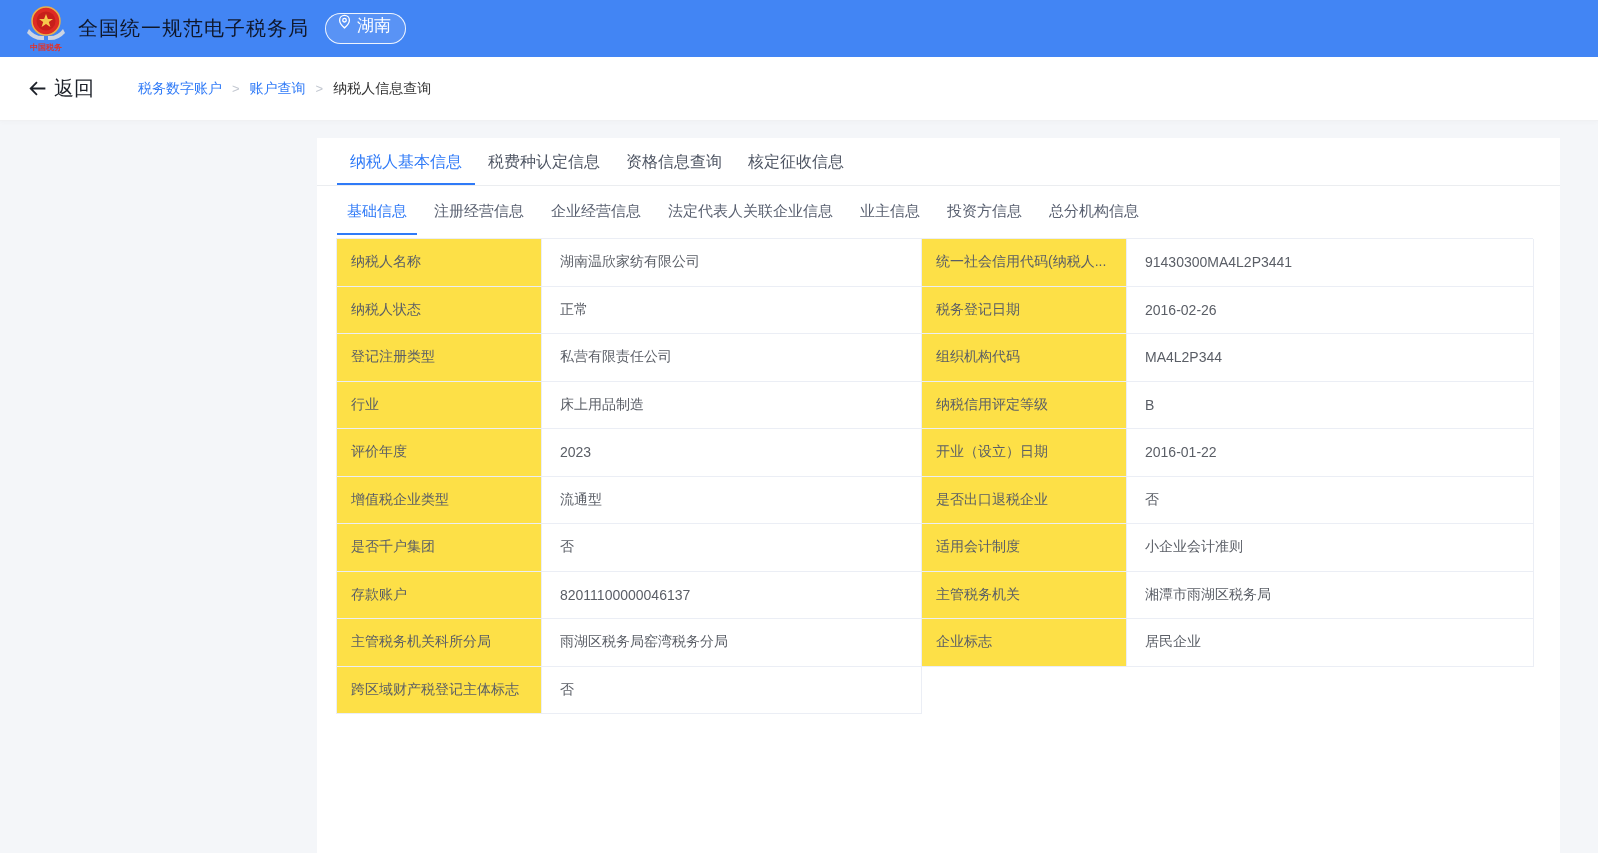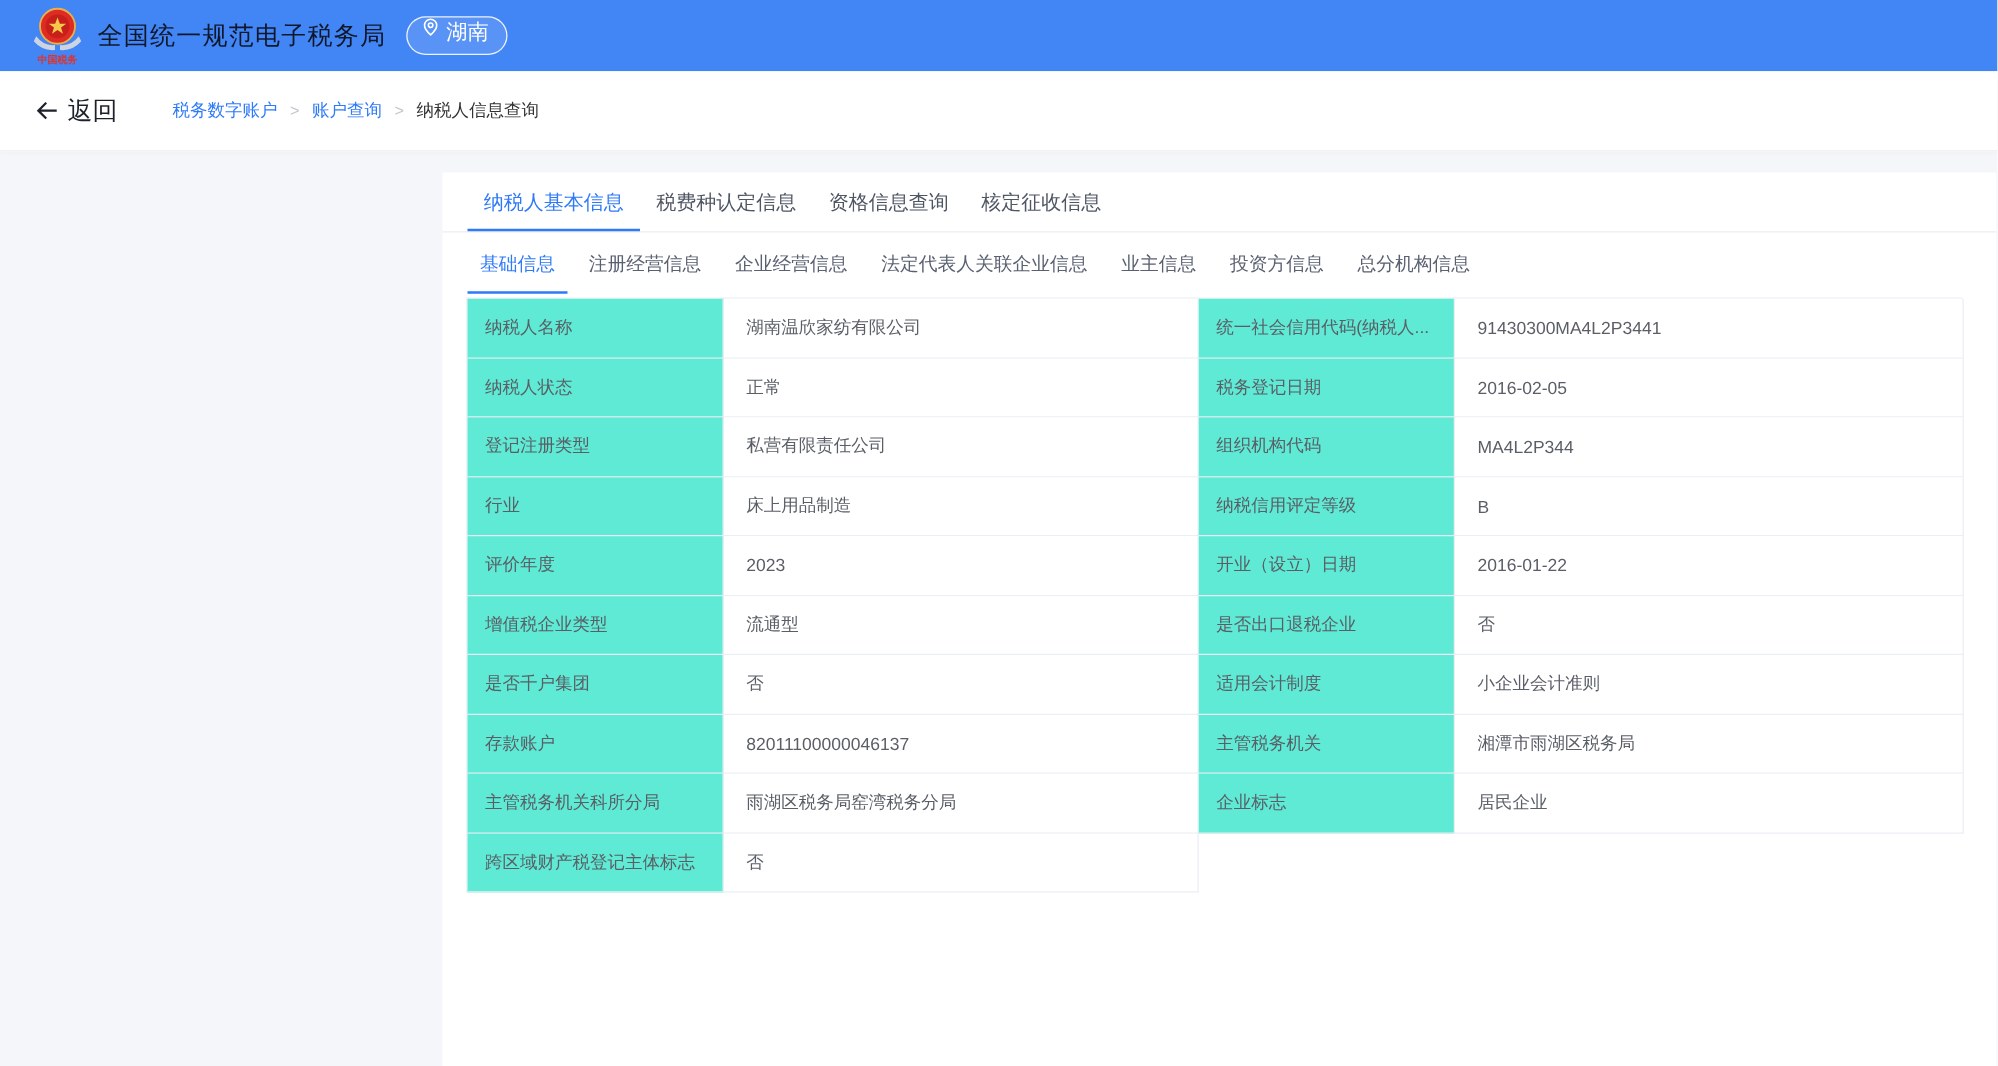--- a/index.html
+++ b/index.html
@@ -64,21 +64,21 @@
     display: flex;
     align-items: center;
     font-size: 14px;
   }
   .crumb.link { color: #2f7af7; cursor: pointer; }
   .crumb.current { color: #333; }
   .crumb-sep { color: #c2c7d0; margin: 0 10px; font-size: 13px; }
   
   .panel {
     position: absolute;
-    left: 354px;
+    left: 317px;
     top: 138px;
     width: 1243px;
     bottom: 0;
     background: #fff;
   }
   .main-tabs {
     display: flex;
     padding: 0 20px;
     border-bottom: 1px solid #ebedf0;
   }
@@ -120,21 +120,21 @@
     border-right: 1px solid #ebeef5;
     border-bottom: 1px solid #ebeef5;
     display: flex;
     align-items: center;
     font-size: 14px;
     color: #5a5e66;
     white-space: nowrap;
     overflow: hidden;
     text-overflow: ellipsis;
   }
-  .cell.label { background: #5eead4; padding: 0 8px 0 14px; }
+  .cell.label { background: #fde047; padding: 0 8px 0 14px; }
   .cell.value { background: #fff; padding: 0 8px 0 18px; }
   .cell.blank { border: none; background: transparent; }
 </style>
 </head>
 <body>
 
 <div class="app-header">
   <div class="logo-box">
     <svg width="40" height="48" viewBox="0 0 40 48">
       <path d="M3 24 Q9 32 18 31 L18 35 Q8 36 1 28 Z" fill="#ccd4e2"></path>
@@ -192,21 +192,21 @@
       <div class="sub-tab">总分机构信息</div>
     </div>
   <div class="info-table">
       <div class="cell label">纳税人名称</div>
       <div class="cell value">湖南温欣家纺有限公司</div>
       <div class="cell label">统一社会信用代码(纳税人...</div>
       <div class="cell value">91430300MA4L2P3441</div>
       <div class="cell label">纳税人状态</div>
       <div class="cell value">正常</div>
       <div class="cell label">税务登记日期</div>
-      <div class="cell value">2016-02-05</div>
+      <div class="cell value">2016-02-26</div>
       <div class="cell label">登记注册类型</div>
       <div class="cell value">私营有限责任公司</div>
       <div class="cell label">组织机构代码</div>
       <div class="cell value">MA4L2P344</div>
       <div class="cell label">行业</div>
       <div class="cell value">床上用品制造</div>
       <div class="cell label">纳税信用评定等级</div>
       <div class="cell value">B</div>
       <div class="cell label">评价年度</div>
       <div class="cell value">2023</div>

